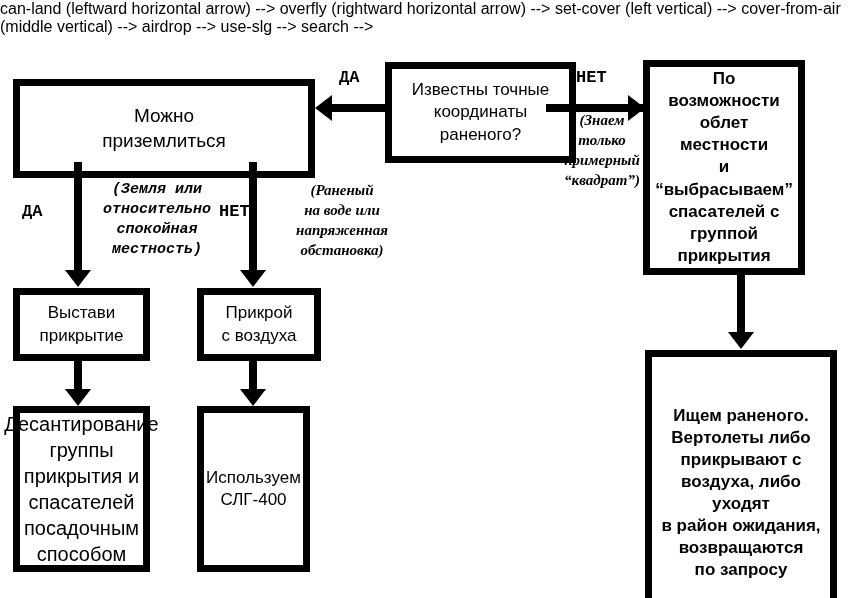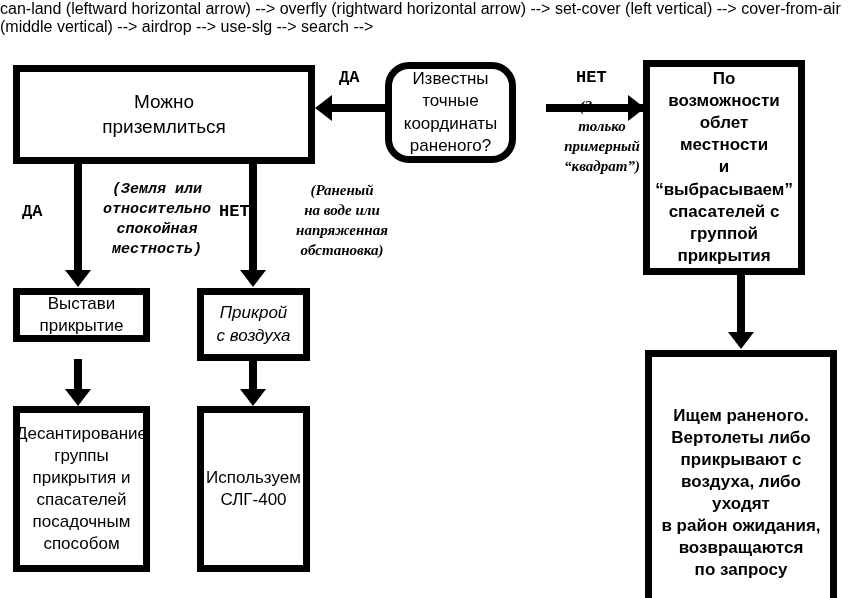--- a/index.html
+++ b/index.html
@@ -29,26 +29,26 @@
     color: #000000;
     font-family: "Liberation Sans", "DejaVu Sans", sans-serif;
     line-height: 1.30;
   }
   .node .txt {
     display: block;
     white-space: pre-line;
     padding: 0 6px;
   }
   
-  #node-can-land      { left: 13px;  top: 65px;  width: 302px; height: 99px;  font-size: 19px; }
-  #node-known-coords  { left: 385px; top: 62px;  width: 131px; height: 101px; font-size: 17px; border-radius: 24px; }
+  #node-can-land      { left: 13px;  top: 79px;  width: 302px; height: 99px;  font-size: 19px; }
+  #node-known-coords  { left: 385px; top: 62px;  width: 191px; height: 101px; font-size: 17px; }
   #node-overfly       { left: 643px; top: 60px;  width: 162px; height: 215px; font-size: 17px; font-weight: 700; }
-  #node-set-cover     { left: 13px;  top: 288px; width: 137px; height: 54px;  font-size: 17px; }
-  #node-cover-air     { left: 197px; top: 288px; width: 113px; height: 73px;  font-size: 17px; font-style: italic; }
-  #node-airdrop       { left: 13px;  top: 406px; width: 137px; height: 166px; font-size: 17px; }
+  #node-set-cover     { left: 13px;  top: 288px; width: 137px; height: 73px;  font-size: 17px; }
+  #node-cover-air     { left: 197px; top: 288px; width: 124px; height: 73px;  font-size: 17px; }
+  #node-airdrop       { left: 13px;  top: 406px; width: 137px; height: 166px; font-size: 20px; }
   #node-slg           { left: 197px; top: 406px; width: 113px; height: 166px; font-size: 17px; }
   #node-search        { left: 645px; top: 350px; width: 192px; height: 286px; font-size: 17px; font-weight: 700; }
 
   
   .line {
     position: absolute;
     background: #000000;
   }
   .arrow-down {
     position: absolute;
@@ -96,21 +96,21 @@
     white-space: pre-line;
   }
 
   #label-yes-top    { left: 339px; top: 68px; }
   #label-yes-left   { left: 22px;  top: 202px; }
   #label-no-mid     { left: 219px; top: 202px; }
   #label-no-right   { left: 576px; top: 68px; }
 
   #note-ground      { left: 72px;  top: 180px; width: 170px; font-family: Liberation Mono, monospace; }
   #note-water       { left: 278px; top: 180px; width: 128px; }
-  #note-square      { left: 556px; top: 96px; width: 92px; }
+  #note-square      { left: 556px; top: 110px; width: 92px; }
 </style>
 </head>
 <body>
 
 <div id="canvas">
 
   
   <div class="node" id="node-can-land">
     <span class="txt">Можно
 приземлиться</span>

